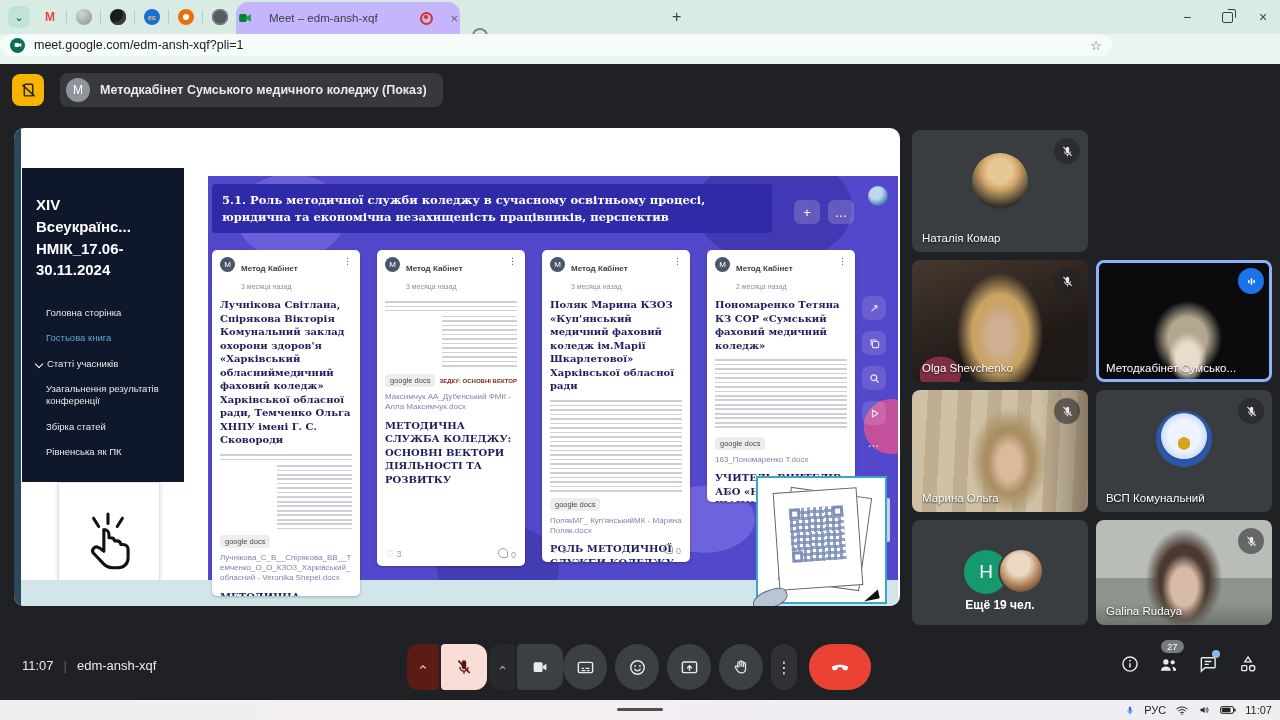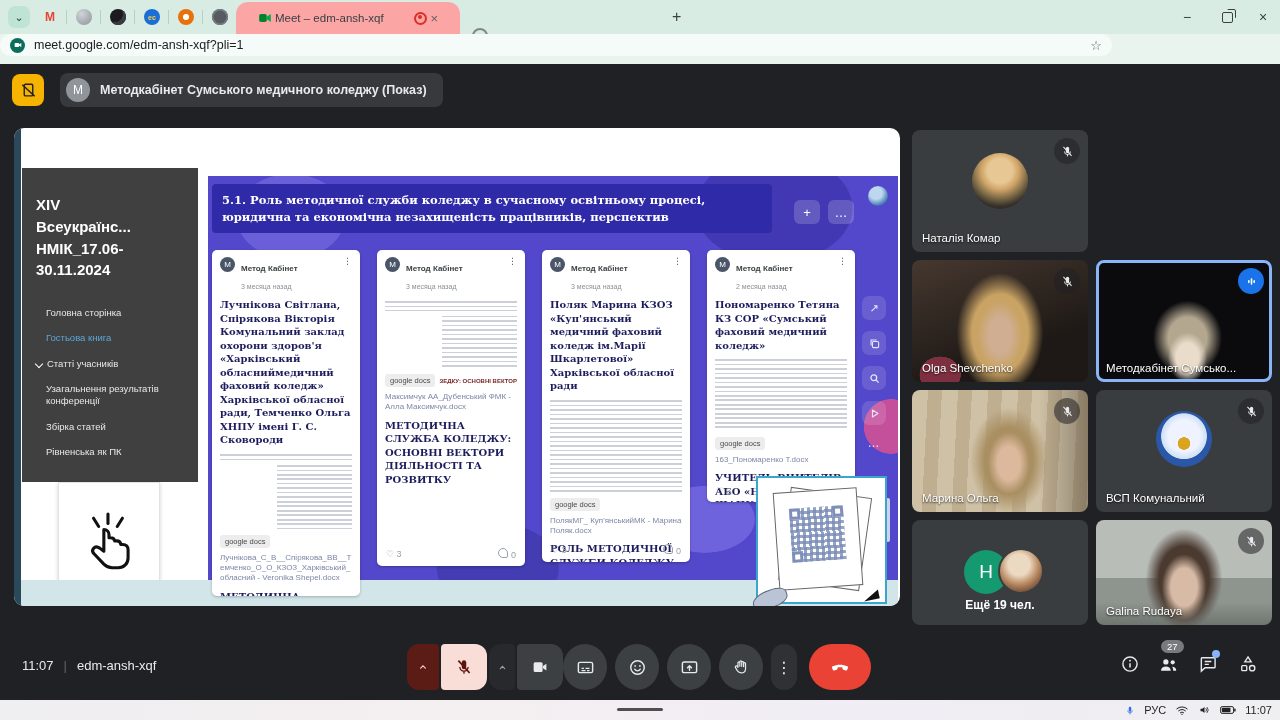--- a/index.html
+++ b/index.html
@@ -6,22 +6,22 @@
     font-family:"Liberation Sans","DejaVu Sans",sans-serif;background:#202124;}
   .abs{position:absolute;}
   svg{display:block;}
 
   
   #tabstrip{left:0;top:0;width:1280px;height:34px;background:#d9ece4;}
   .tsearch{left:8px;top:6px;width:22px;height:22px;border-radius:7px;background:#bfe4d6;
     display:flex;align-items:center;justify-content:center;color:#1f3d33;font-size:11px;}
   .pin{top:9px;width:16px;height:16px;border-radius:50%;display:flex;align-items:center;justify-content:center;font-size:10px;}
   .pin-sep{top:10px;width:1px;height:14px;background:#b7cfc5;}
-  .tab-active{left:236px;top:2px;width:224px;height:32px;background:#fca5a5;border-radius:12px 12px 0 0;
-    display:flex;align-items:center;padding:0 22px;box-sizing:border-box;gap:3px;}
+  .tab-active{left:236px;top:2px;width:224px;height:32px;background:#c4b5fd;border-radius:12px 12px 0 0;
+    display:flex;align-items:center;padding:0 2px;box-sizing:border-box;gap:17px;}
   .tab-label{font-size:11.5px;color:#3c4043;white-space:nowrap;overflow:hidden;flex:1;}
   .rec{width:9px;height:9px;border:2px solid #d93025;border-radius:50%;position:relative;}
   .rec::after{content:"";position:absolute;left:1.5px;top:1.5px;width:4px;height:4px;background:#d93025;border-radius:50%;}
   .tab-x{font-size:13px;color:#5f6368;line-height:1;}
   .tab2{left:462px;top:12px;width:198px;height:32px;display:flex;align-items:flex-end;padding:0 10px;box-sizing:border-box;gap:1px;}
   .favdonut{width:12px;height:12px;border:2.5px solid #80868b;border-radius:50%;}
   .newtab-plus{left:672px;top:8px;font-size:16px;color:#3c4043;}
   .winbtn{top:9px;font-size:14px;color:#3c4043;}
   .restore{top:12px;width:9px;height:9px;border:1.3px solid #3c4043;border-radius:2px;}
   .restore::after{content:"";position:absolute;left:2px;top:-4px;width:9px;height:9px;border:1.3px solid #3c4043;border-radius:2px;
@@ -43,21 +43,21 @@
     display:flex;align-items:center;justify-content:center;}
   .banner{left:60px;top:9px;height:34px;border-radius:8px;background:#37393c;
     display:inline-flex;align-items:center;padding:0 16px 0 6px;gap:10px;}
   .banner .bav{width:24px;height:24px;border-radius:50%;background:#90959b;color:#fff;font-size:12px;
     display:flex;align-items:center;justify-content:center;}
   .banner .btxt{color:#e8eaed;font-size:12.5px;font-weight:bold;white-space:nowrap;}
 
   
   #screen{left:14px;top:64px;width:886px;height:478px;background:#fff;border-radius:10px;overflow:hidden;}
   .edgestrip{left:0;top:0;width:7px;height:478px;background:#2a4a5c;}
-  .psidebar{left:8px;top:40px;width:176px;height:314px;background:#404040;color:#fff;padding:26px 14px;box-sizing:border-box;}
+  .psidebar{left:8px;top:40px;width:162px;height:314px;background:#0f172a;color:#fff;padding:26px 14px;box-sizing:border-box;}
   .pside-title{font-size:15px;font-weight:bold;white-space:pre-line;line-height:1.45;}
   .pnav{margin-top:26px;font-size:9.5px;line-height:1.3;}
   .pnav .itm{margin:0 0 13px 10px;color:#e8e8e8;}
   .pnav .itm.active{color:#5aa7d8;}
   .pnav .witharrow{margin-left:0;display:flex;gap:5px;align-items:center;}
   .chev{width:5px;height:5px;border-left:1.4px solid #fff;border-bottom:1.4px solid #fff;transform:rotate(-45deg);display:inline-block;}
   .handbox{left:44px;top:354px;width:100px;height:122px;background:#fff;border:1px solid #e3e3e3;
     box-shadow:0 1px 4px rgba(0,0,0,.18);display:flex;align-items:center;justify-content:center;}
   .padlet{left:194px;top:48px;width:690px;height:404px;background:
     radial-gradient(90px 70px at 12% 10%, #6a5fd9 0 60%, transparent 61%),

